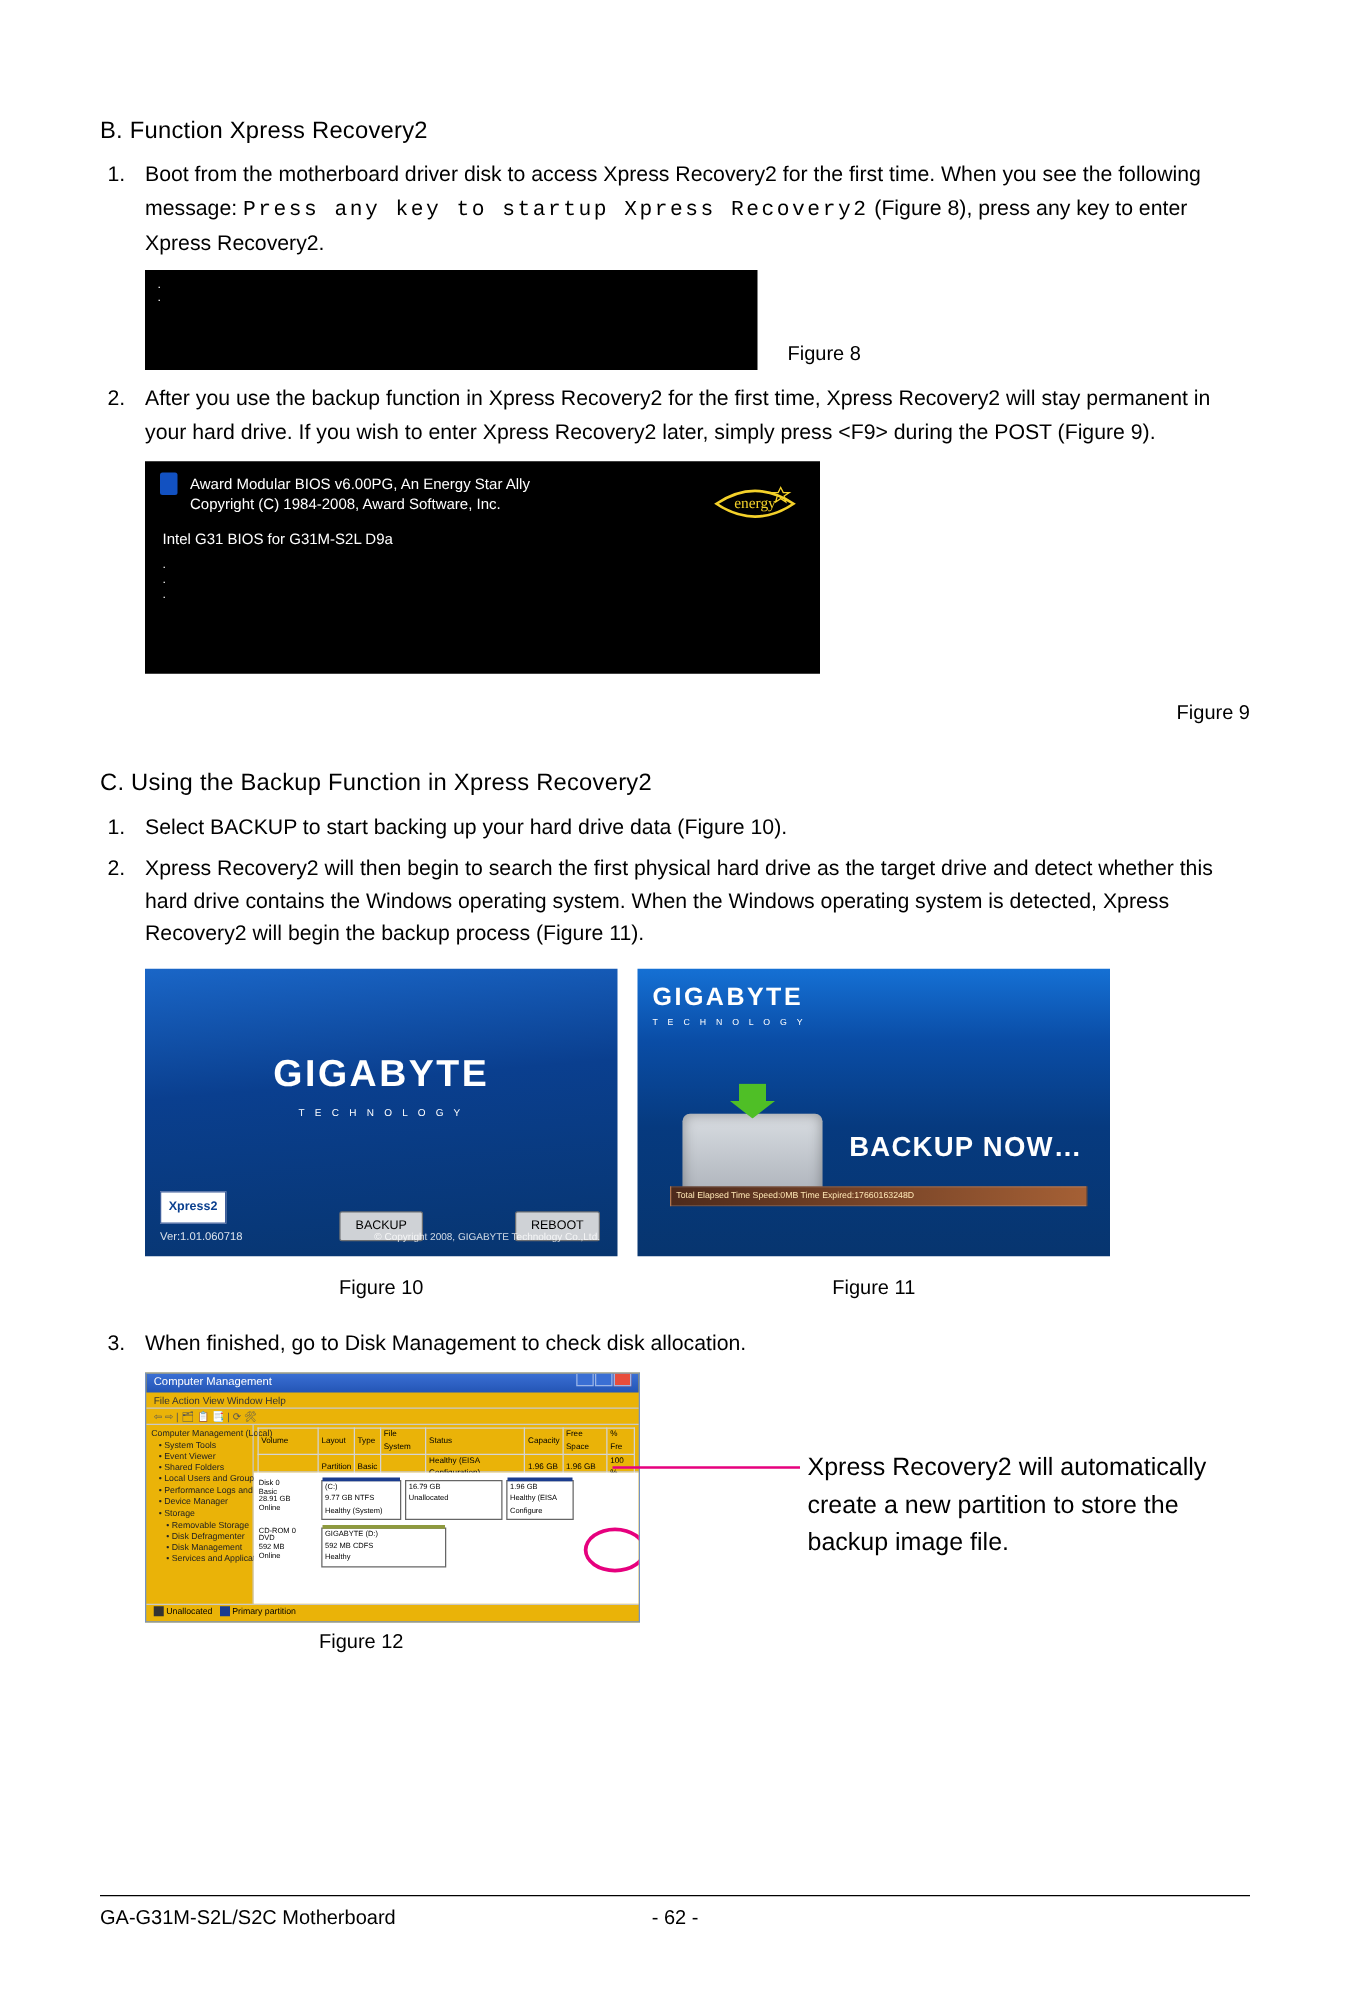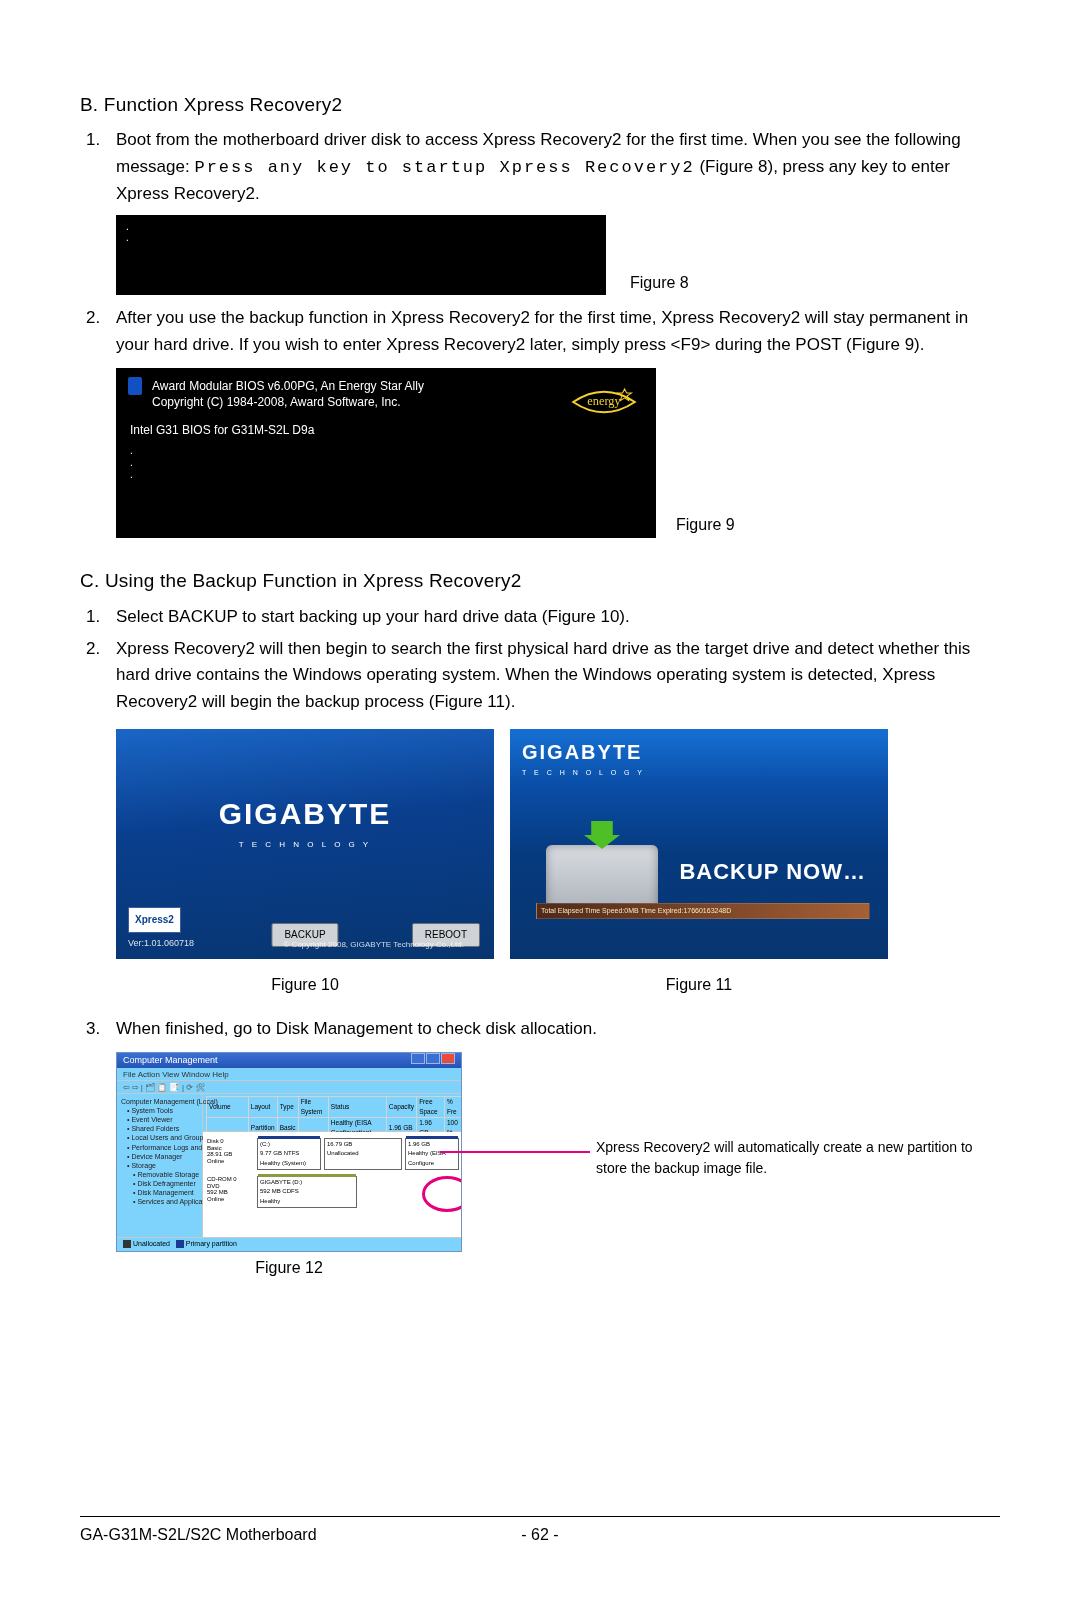--- a/index.html
+++ b/index.html
@@ -31,21 +31,21 @@
     font-family: Arial, sans-serif; font-size: 13px; padding: 6px 10px;
     position: relative;
   }
   .bios-box1 .dotcol { font-size: 10px; line-height: 1.1; }
   .bios-box1 .bootline { font-size: 12px; margin-top: 4px; }
   .hl-magenta {
     border: 3px solid #e6007e; padding: 2px 6px; display: inline-block;
     font-size: 12.5px; margin-top: 4px;
   }
   .fig-label { font-size: 16px; }
-  .fig9-wrap { display: flex; align-items: flex-start; gap: 20px; margin: 10px 0 28px 36px; }
+  .fig9-wrap { display: flex; align-items: flex-start; gap: 20px; margin: 10px 0 28px 36px; flex-direction: column; }
   .bios-box2 {
     width: 540px; height: 170px; background: #000; color: #fff;
     font-family: Arial, sans-serif; font-size: 12px; padding: 10px 14px;
     position: relative;
   }
   .bios-box2 .amiblk { font-size: 12px; line-height: 1.35; }
   .energy-star {
     position: absolute; top: 10px; right: 16px; width: 72px; height: 48px;
   }
   .energy-star svg { width: 100%; height: 100%; }
@@ -68,21 +68,21 @@
     background: #cfd2d6; color: #000; font-size: 10px; padding: 3px 12px; border-radius: 2px;
     border: 1px solid #6b6e72;
   }
   .gig-card .btn.mid { left: 50%; transform: translateX(-50%); }
   .gig-card .btn.right { right: 14px; }
   .gig-card .xpress {
     position: absolute; bottom: 26px; left: 12px; background: #fff; color: #0a3f8f;
     font-size: 10px; font-weight: bold; padding: 4px 6px; border: 1px solid #3c5c9a;
   }
   .gig-card .ver { position: absolute; bottom: 8px; left: 12px; font-size: 9px; opacity: 0.85; }
-  .gig-card .copyright { position: absolute; bottom: 8px; right: 30px; font-size: 8px; opacity: 0.8; text-align: right; }
+  .gig-card .copyright { position: absolute; bottom: 8px; right: 14px; font-size: 8px; opacity: 0.8; text-align: right; }
   .gig-card2 {
     width: 378px; height: 230px; background: linear-gradient(#1570d4 0%, #0a4da6 25%, #063a7f 55%, #07356f 100%);
     position: relative; color: #fff; overflow: hidden;
   }
   .gig-card2 .logo {
     position: absolute; top: 8px; left: 12px; font-size: 20px; font-weight: bold; letter-spacing: 2px;
   }
   .gig-card2 .logo .sub { display:block; font-size: 7px; letter-spacing: 3px; font-weight: normal; }
   .gig-card2 .hdd {
     position: absolute; left: 36px; bottom: 44px; width: 112px; height: 70px;
@@ -98,22 +98,22 @@
   }
   .gig-card2 .bar {
     position: absolute; left: 26px; right: 18px; bottom: 40px; height: 16px;
     background: linear-gradient(90deg,#4d2a1c,#a56035); border: 1px solid rgba(255,255,255,.15);
     font-size: 7px; padding: 2px 4px; color: #ffe7b5;
   }
   .fig-labels-row { display: flex; gap: 16px; margin: 14px 0 18px 36px; }
   .fig-labels-row div { width: 378px; text-align: center; font-size: 16px; }
   .fig12-row { display: flex; gap: 16px; margin: 10px 0 4px 36px; align-items: center; }
   .diskmgmt {
-    width: 346px; height: 200px; border: 1px solid #7392c4;
-    background: #7dd3fc; font-size: 8px; position: relative; overflow: hidden;
+    width: 396px; height: 200px; border: 1px solid #7392c4;
+    background: #eab308; font-size: 8px; position: relative; overflow: hidden;
   }
   .diskmgmt .titlebar {
     height: 15px; background: linear-gradient(#3a6fd4,#2455b5); color: #fff;
     font-size: 9px; padding: 1px 6px; display: flex; justify-content: space-between; align-items: center;
   }
   .diskmgmt .titlebar .btns span {
     display: inline-block; width: 14px; height: 11px; background: #3a6fd4;
     border: 1px solid #9bb5e6; margin-left: 1px;
   }
   .diskmgmt .titlebar .btns span.close { background: #e84d3b; }
@@ -134,21 +134,21 @@
   .diskmgmt .lower .part.olive::before { content:""; position:absolute; top:-3px; left:0; right:0; height:3px; background:#8e9a3e; }
   .diskmgmt .circle {
     position: absolute; width: 50px; height: 36px; border: 3px solid #e6007e; border-radius: 50%;
     right: -6px; top: 44px; background: transparent;
   }
   .diskmgmt .statusbar { height: 14px; border-top: 1px solid #c9c9c9; font-size: 7px; padding: 1px 6px; }
   .diskmgmt .statusbar .swatch { display:inline-block; width:8px; height:8px; vertical-align:middle; margin-right:2px; }
   .callout-line {
     position: absolute; width: 150px; height: 2px; background: #e6007e;
   }
-  .callout-text { margin-left: 8px; font-size: 14px; line-height: 1.5; }
+  .callout-text { margin-left: 8px; font-size: 20px; line-height: 1.5; }
   .fig12-label { margin: 2px 0 0 36px; width: 346px; text-align: center; font-size: 16px; }
   .footer {
     position: absolute; bottom: 56px; left: 80px; right: 80px;
     border-top: 1px solid #000; padding-top: 6px;
     display: flex; justify-content: space-between; font-size: 16px;
   }
   .footer .center { position:absolute; left:50%; transform:translateX(-50%); }
 </style>
 </head>
 <body>

